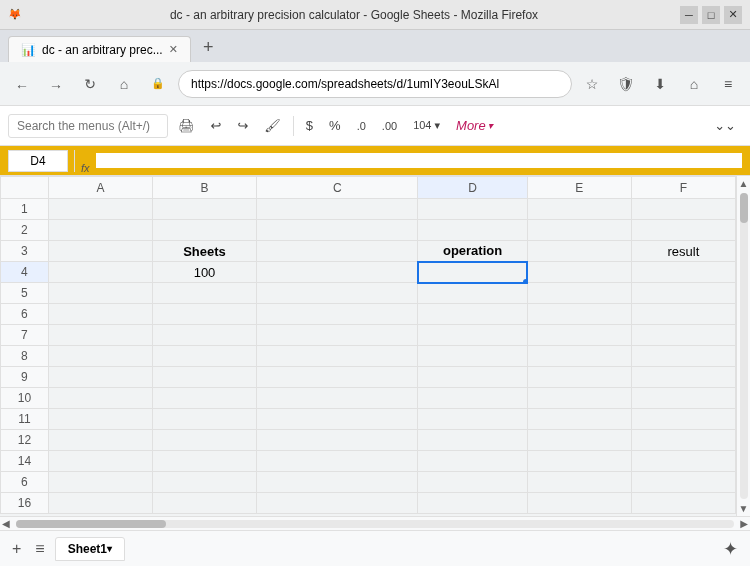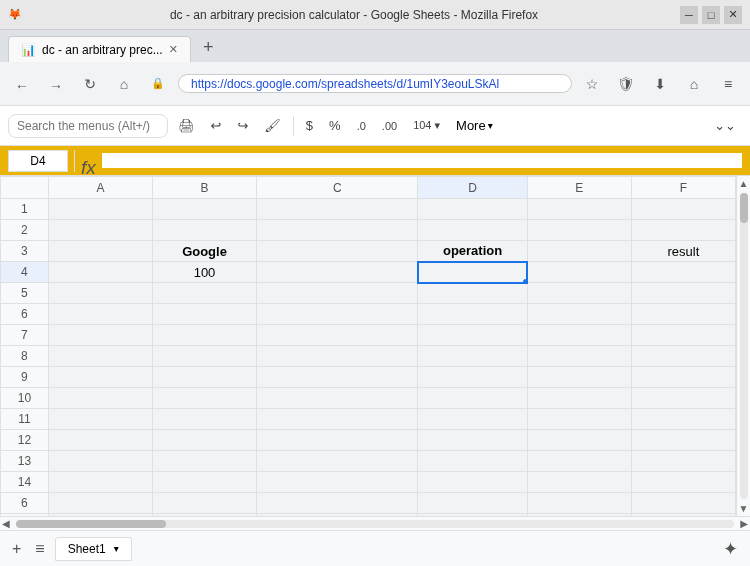--- a/index.html
+++ b/index.html
@@ -64,27 +64,27 @@
     }
     .nav-btn {
       background: none; border: none; cursor: pointer;
       width: 28px; height: 28px;
       display: flex; align-items: center; justify-content: center;
       border-radius: 50%;
       font-size: 14px; color: #555;
     }
     .address-input {
       flex: 1;
-      height: 19px;
+      height: 28px;
       border: 1px solid #ccc;
       border-radius: 14px;
       padding: 0 12px;
       font-size: 12px;
       background: white;
-      color: #1d4ed8;
+      color: #000000;
     }
     .toolbar-icon-btn {
       background: none; border: none; cursor: pointer;
       width: 28px; height: 28px;
       display: flex; align-items: center; justify-content: center;
       border-radius: 50%;
       font-size: 14px; color: #555;
     }
 
     
@@ -92,41 +92,41 @@
       background: white;
       height: 40px;
       display: flex;
       align-items: center;
       padding: 0 8px;
       gap: 4px;
       border-bottom: 1px solid #e0e0e0;
     }
     .search-menu {
       border: 1px solid #ddd;
-      border-radius: 8px;
+      border-radius: 3px;
       padding: 4px 8px;
       font-size: 12px;
       color: #666;
       width: 160px;
       background: white;
     }
     .toolbar-sep { width: 1px; background: #ddd; height: 20px; margin: 0 2px; }
     .sheets-btn {
       background: none; border: none; cursor: pointer;
       padding: 4px 6px;
       display: flex; align-items: center; justify-content: center;
       border-radius: 3px;
       font-size: 13px; color: #444;
     }
     .more-btn {
       background: none; border: none; cursor: pointer;
       padding: 4px 6px;
       border-radius: 3px;
-      font-size: 13px; color: #000000;
-      display: flex; align-items: center; gap: 2px;
+      font-size: 13px; color: #be185d;
+      display: flex; align-items: center; gap: 2px; font-style: italic;
     }
     .collapse-btn {
       background: none; border: none; cursor: pointer;
       margin-left: auto;
       padding: 4px 6px;
       font-size: 13px; color: #444;
     }
 
     
     .formula-bar {
@@ -140,21 +140,21 @@
     }
     .cell-ref-box {
       width: 60px;
       height: 22px;
       border: 1px solid #ddd;
       padding: 0 4px;
       font-size: 12px;
       text-align: center;
     }
     .formula-sep { width: 1px; background: #ddd; height: 22px; }
-    .fx-label { color: #555; font-size: 19px; font-style: italic; margin-top: 15px; }
+    .fx-label { color: #555; font-size: 11px; font-style: italic; margin-top: 15px; }
     .formula-input { flex: 1; border: none; outline: none; font-size: 13px; }
     table {
       border-collapse: collapse;
       table-layout: fixed;
       width: 100%;
     }
     .row-header, .col-header {
       background: #f8f9fa;
       border: 1px solid #e0e0e0;
       text-align: center;
@@ -185,21 +185,21 @@
       border-top: 1px solid #e0e0e0;
       gap: 6px;
     }
     .sheet-tab {
       background: white;
       border: 1px solid #ddd;
       border-radius: 3px 3px 0 0;
       padding: 4px 12px;
       font-size: 12px;
       cursor: pointer;
-      display: flex; align-items: center; gap: 8px;
+      display: flex; align-items: center; gap: 0; font-weight: bold;
     }
     .sheet-add-btn, .sheet-list-btn {
       background: none; border: none; cursor: pointer;
       font-size: 16px; color: #555;
       padding: 2px 4px;
     }
 
     
     .hscroll-wrap {
       background: #f8f9fa;
@@ -337,21 +337,21 @@
               <td></td>
               <td></td>
               <td></td>
               <td></td>
               <td></td>
               <td></td>
             </tr>
             <tr>
               <th class="row-header">3</th>
               <td></td>
-              <td style="font-weight: bold; text-align: center;">Google</td>
+              <td style="font-weight: bold; text-align: center;">Sheets</td>
               <td></td>
               <td style="font-weight: bold; text-align: center; margin-top: 25px;">operation</td>
               <td></td>
               <td style="font-weight: normal; text-align: center;">result</td>
             </tr>
             <tr>
               <th class="row-header" style="background: rgb(232, 240, 254);">4</th>
               <td></td>
               <td style="text-align: center;">100</td>
               <td></td>
@@ -419,29 +419,20 @@
               <th class="row-header">11</th>
               <td></td>
               <td></td>
               <td></td>
               <td></td>
               <td></td>
               <td></td>
             </tr>
             <tr>
               <th class="row-header">12</th>
-              <td></td>
-              <td></td>
-              <td></td>
-              <td></td>
-              <td></td>
-              <td></td>
-            </tr>
-            <tr>
-              <th class="row-header">13</th>
               <td></td>
               <td></td>
               <td></td>
               <td></td>
               <td></td>
               <td></td>
             </tr>
             <tr>
               <th class="row-header">14</th>
               <td></td>

